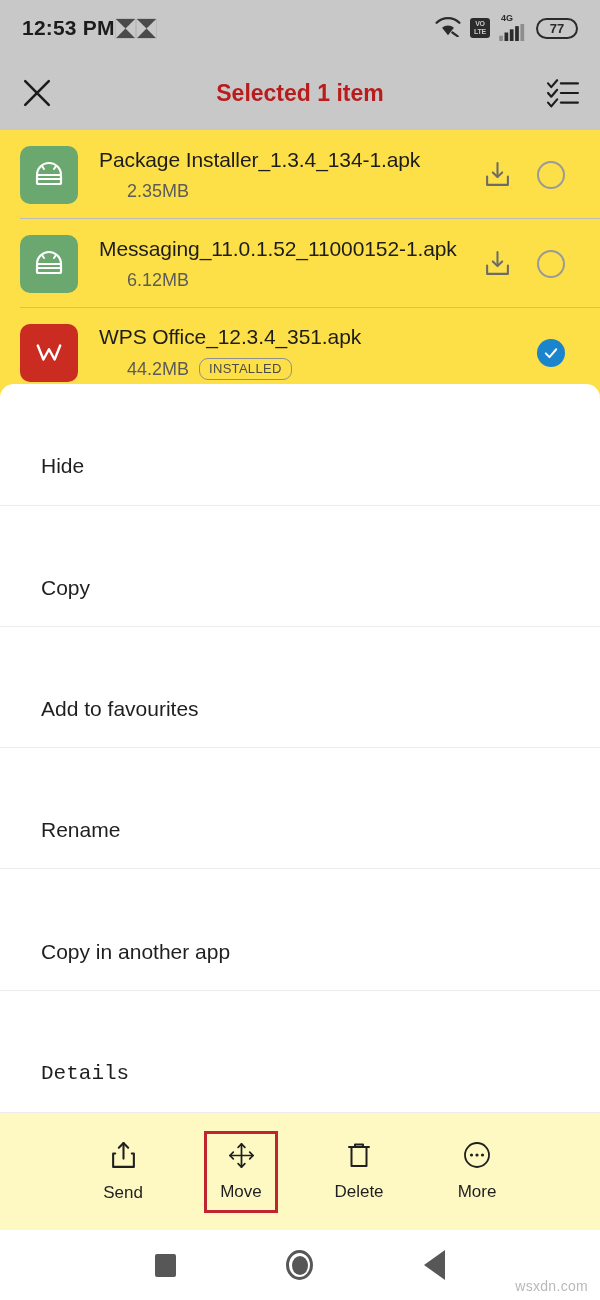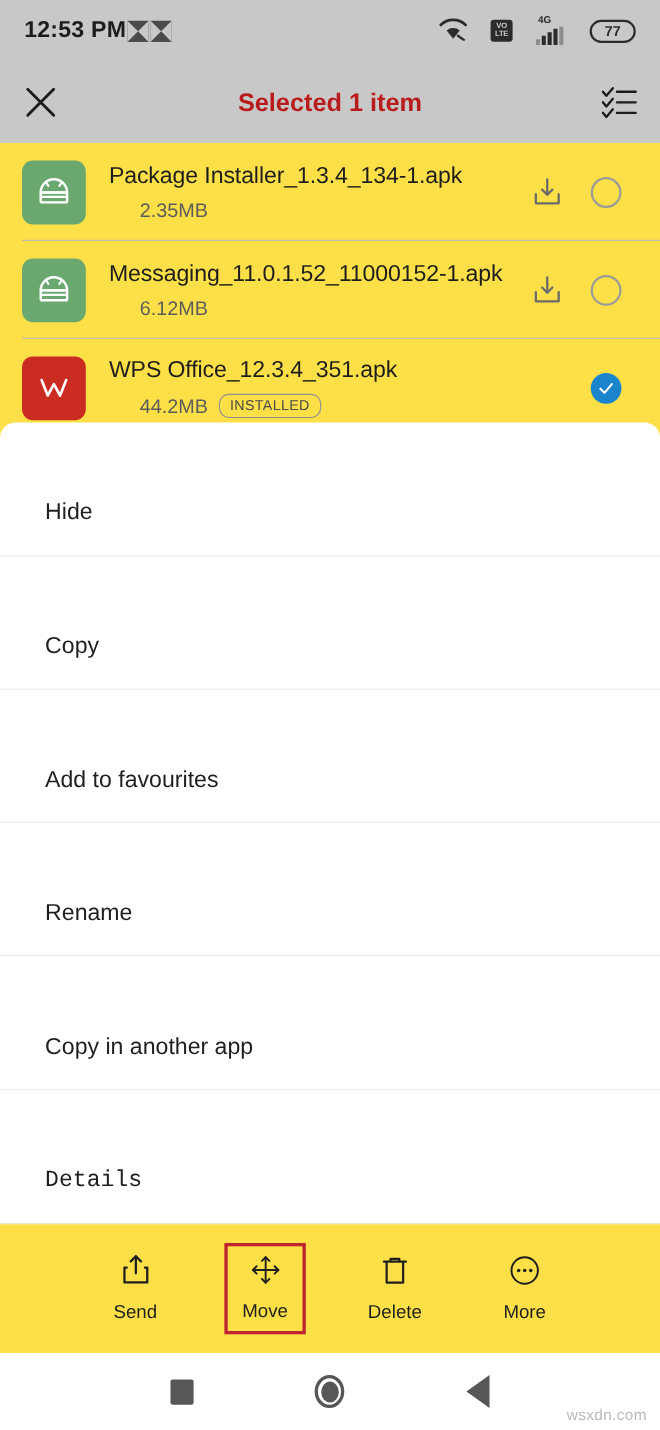--- a/index.html
+++ b/index.html
@@ -43,21 +43,21 @@
     letter-spacing: .2px;
   }
   .glyph-box {
     width: 21px;
     height: 21px;
     display: inline-block;
   }
   .status-right {
     display: flex;
     align-items: center;
-    gap: 21px;
+    gap: 9px;
   }
   .volte {
     width: 20px; height: 20px;
     background: #2b2b2b;
     border-radius: 3px;
     color: #c8c8c8;
     font-size: 7px;
     font-weight: bold;
     line-height: 8px;
     text-align: center;
@@ -215,21 +215,21 @@
     margin-top: 44px;
   }
   .menu-item:last-child { border-bottom: none; font-family: Liberation Mono, monospace; }
 
   
   .actionbar {
     position: absolute;
     left: 0; bottom: 70px;
     width: 600px;
     height: 118px;
-    background: #fde047;
+    background: #fef9c3;
     display: flex;
     align-items: center;
     justify-content: center;
     gap: 44px;
     border-top: 1px solid #ececec;
     box-sizing: border-box;
   }
   .action-btn {
     width: 74px;
     display: flex;

